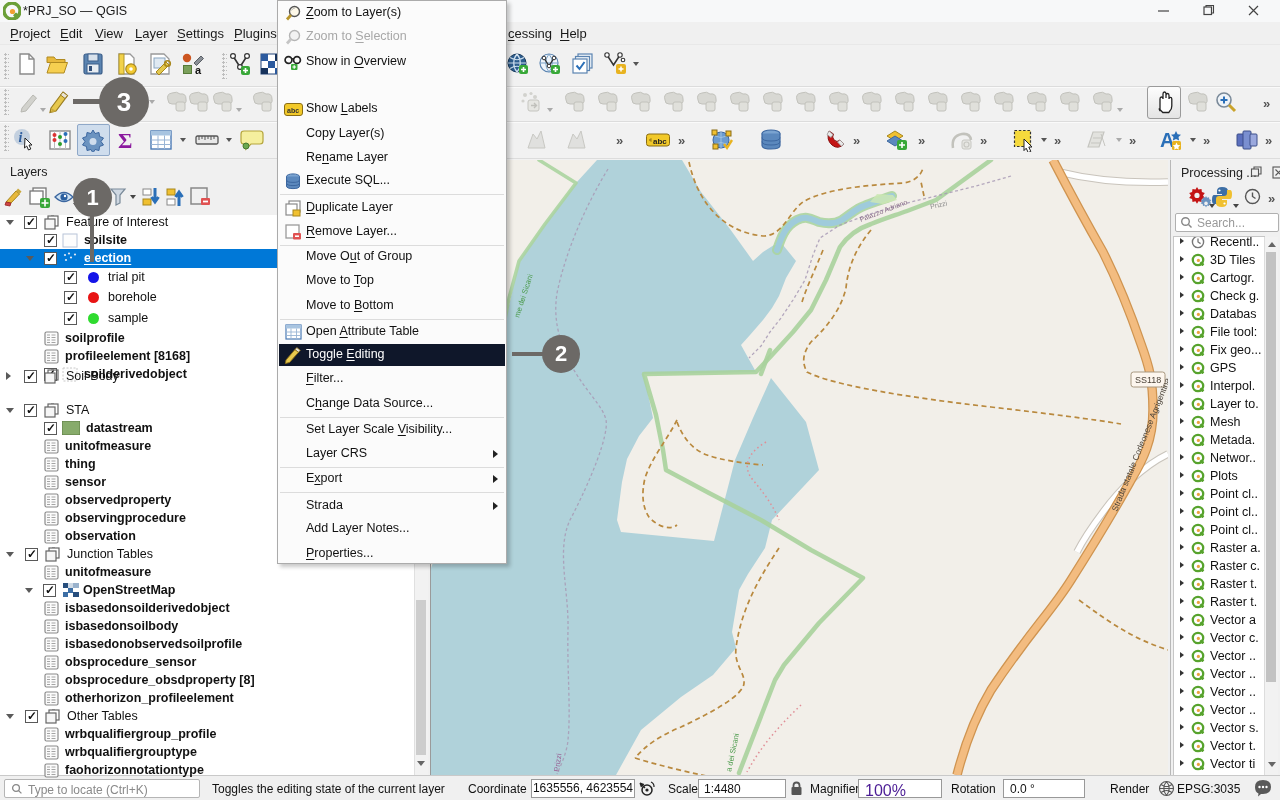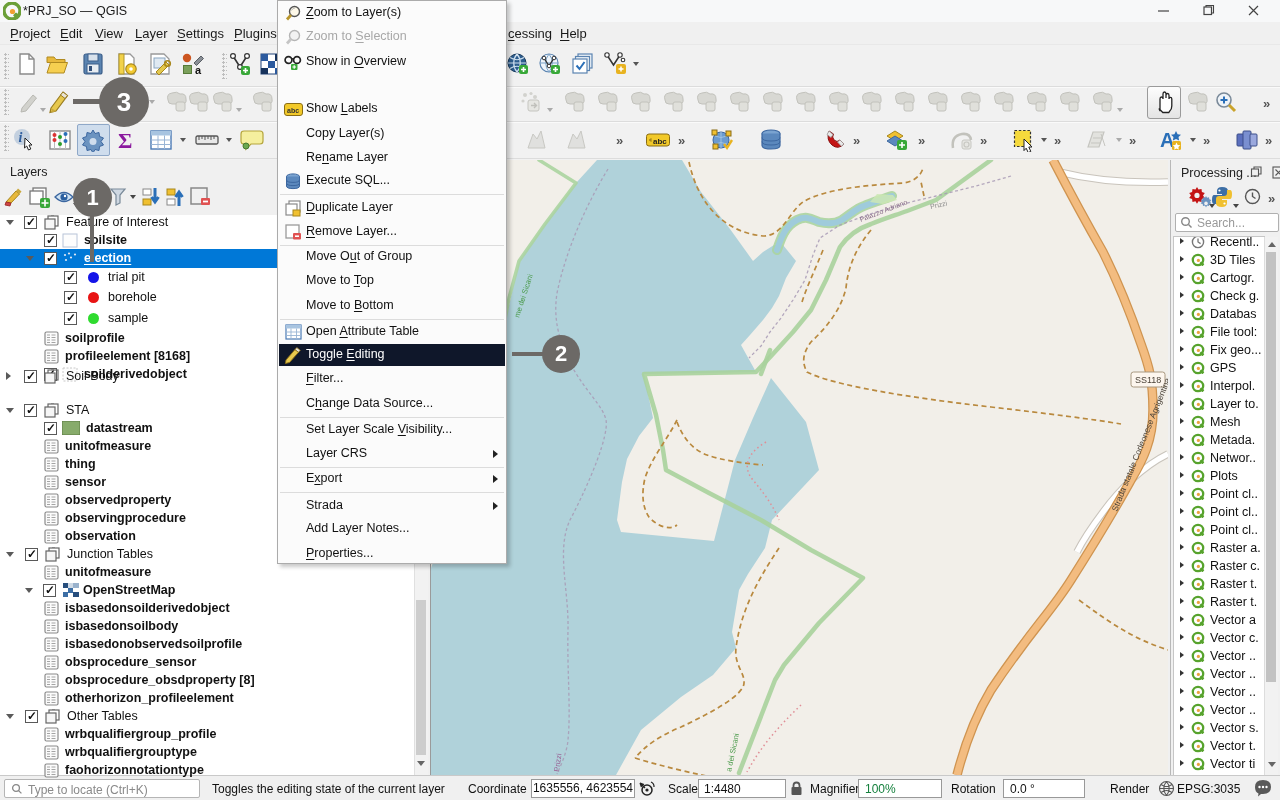--- a/index.html
+++ b/index.html
@@ -1071,21 +1071,21 @@
 <div class="slabel" style="left:668px">Scale</div>
 <div class="sbox" style="left:698px;width:88px"></div>
 <div class="abs" style="left:704px;top:6px;font-size:12px;color:#111">1:4480</div>
 
 <svg class="abs" style="left:790px;top:5px" width="13" height="15" viewBox="0 0 13 15">
       <rect x="1.5" y="6" width="10" height="8" rx="1" fill="#555"></rect>
       <path d="M3.5 6 V4.5 a3 3 0 0 1 6 0 V6" fill="none" stroke="#555" stroke-width="1.8"></path>
     </svg>
 <div class="slabel" style="left:810px">Magnifier</div>
 <div class="sbox" style="left:858px;width:84px"></div>
-<div class="abs" style="left:865px;top:6px;font-size:12px;color:#15803d">100%</div>
+<div class="abs" style="left:865px;top:6px;font-size:16px;color:#4c1d95">100%</div>
 
 <div class="slabel" style="left:951px">Rotation</div>
 <div class="sbox" style="left:1003px;width:82px"></div>
 <div class="abs" style="left:1010px;top:6px;font-size:12px;color:#111">0.0 °</div>
 
 <div class="slabel" style="left:1110px">Render</div>
 <svg class="abs" style="left:1158px;top:4px" width="17" height="17" viewBox="0 0 17 17" fill="none" stroke="#555" stroke-width="1.1">
       <circle cx="8.5" cy="8.5" r="7"></circle>
       <path d="M1.5 8.5 h14 M8.5 1.5 a10.5 10.5 0 0 1 0 14 M8.5 1.5 a10.5 10.5 0 0 0 0 14 M3 4.5 a9.5 9.5 0 0 0 11 0 M3 12.5 a9.5 9.5 0 0 1 11 0"></path>
     </svg>

